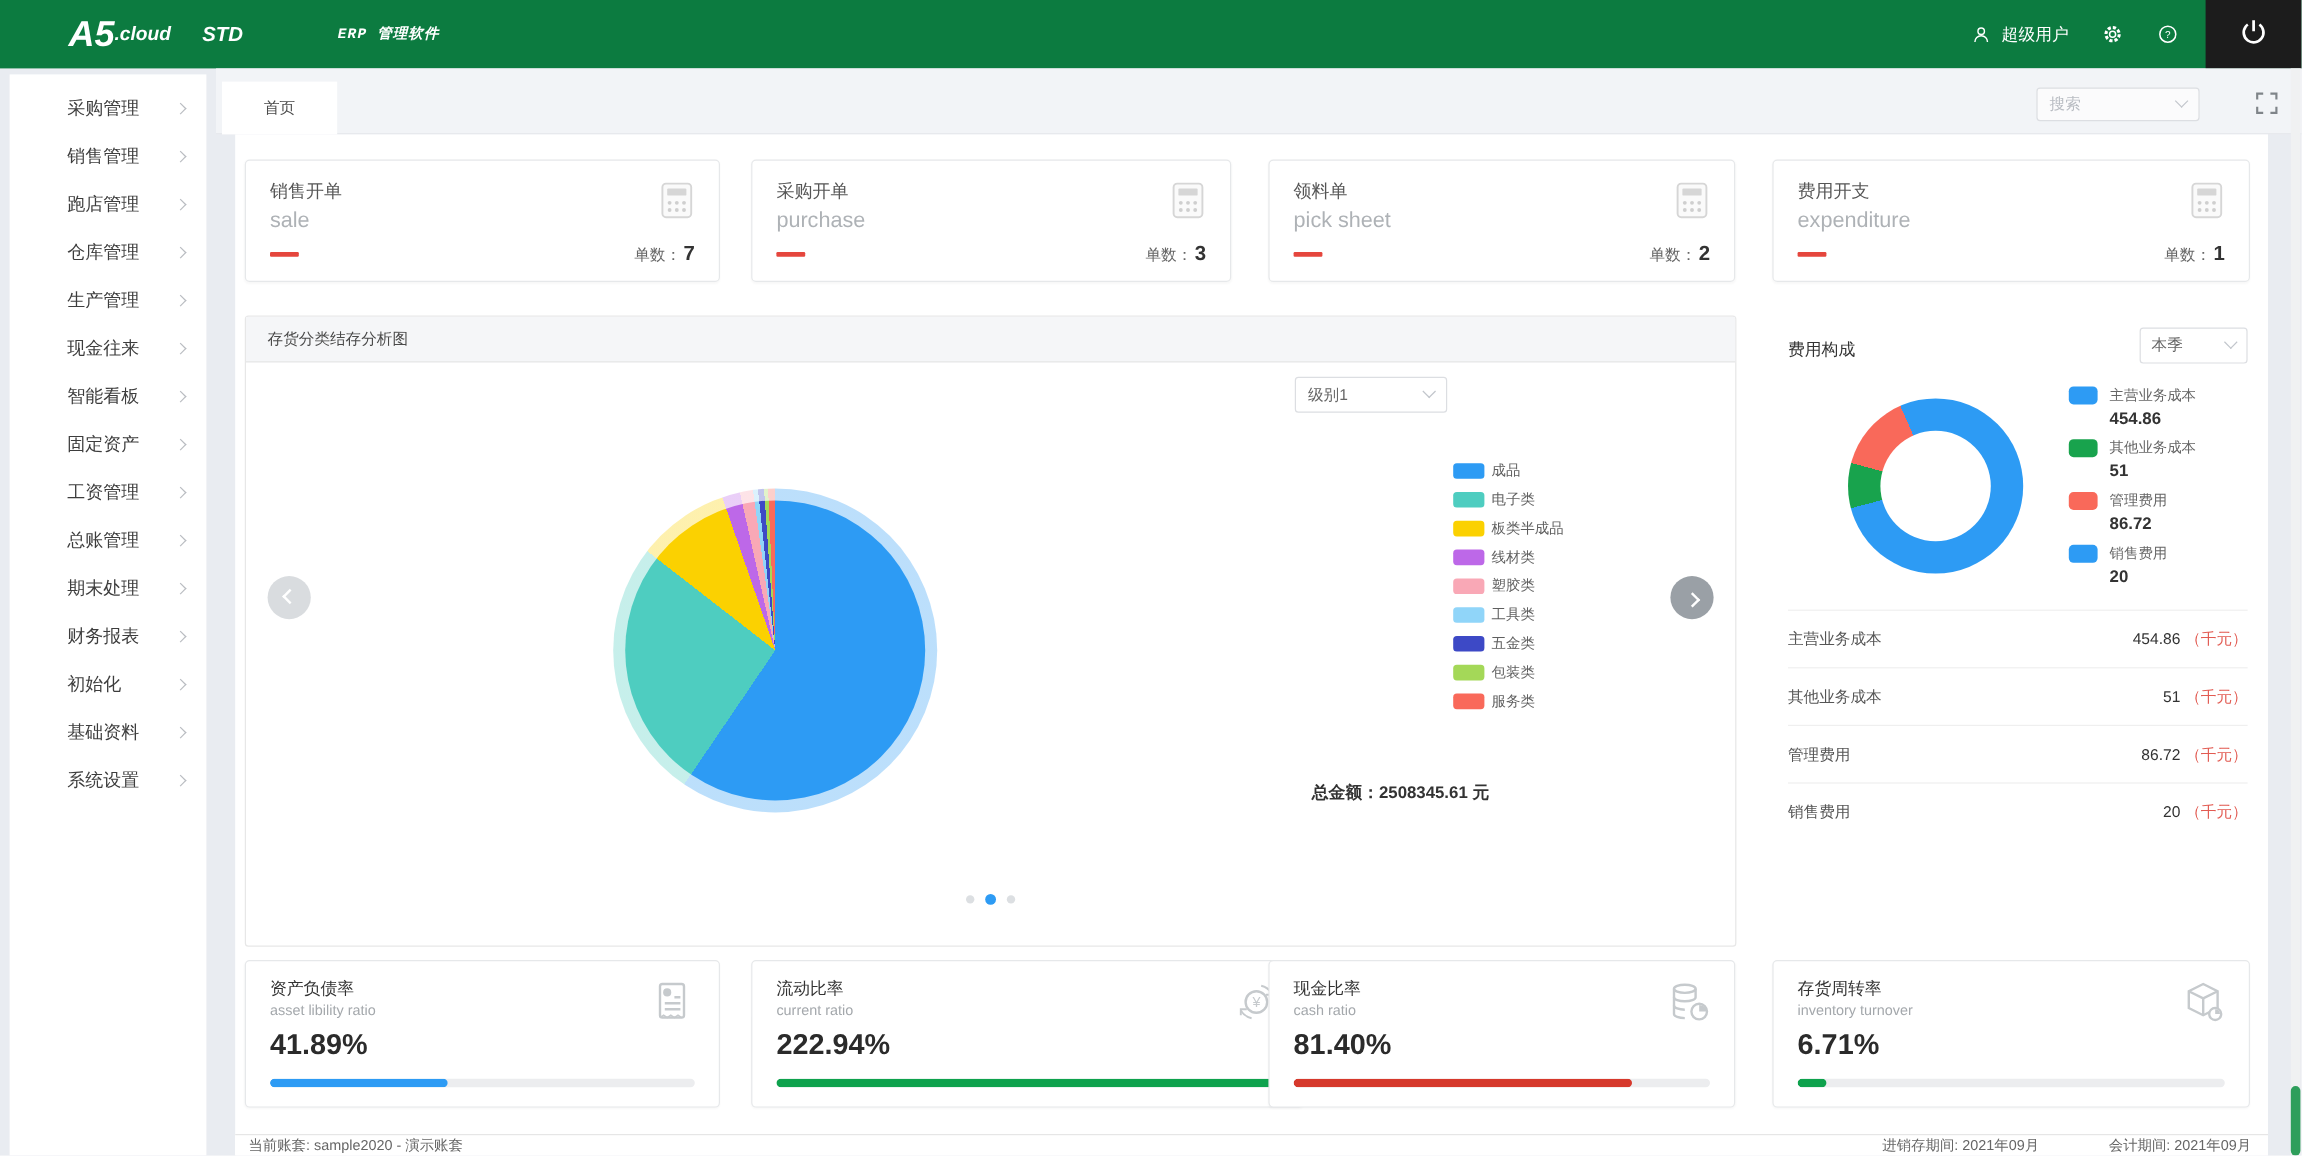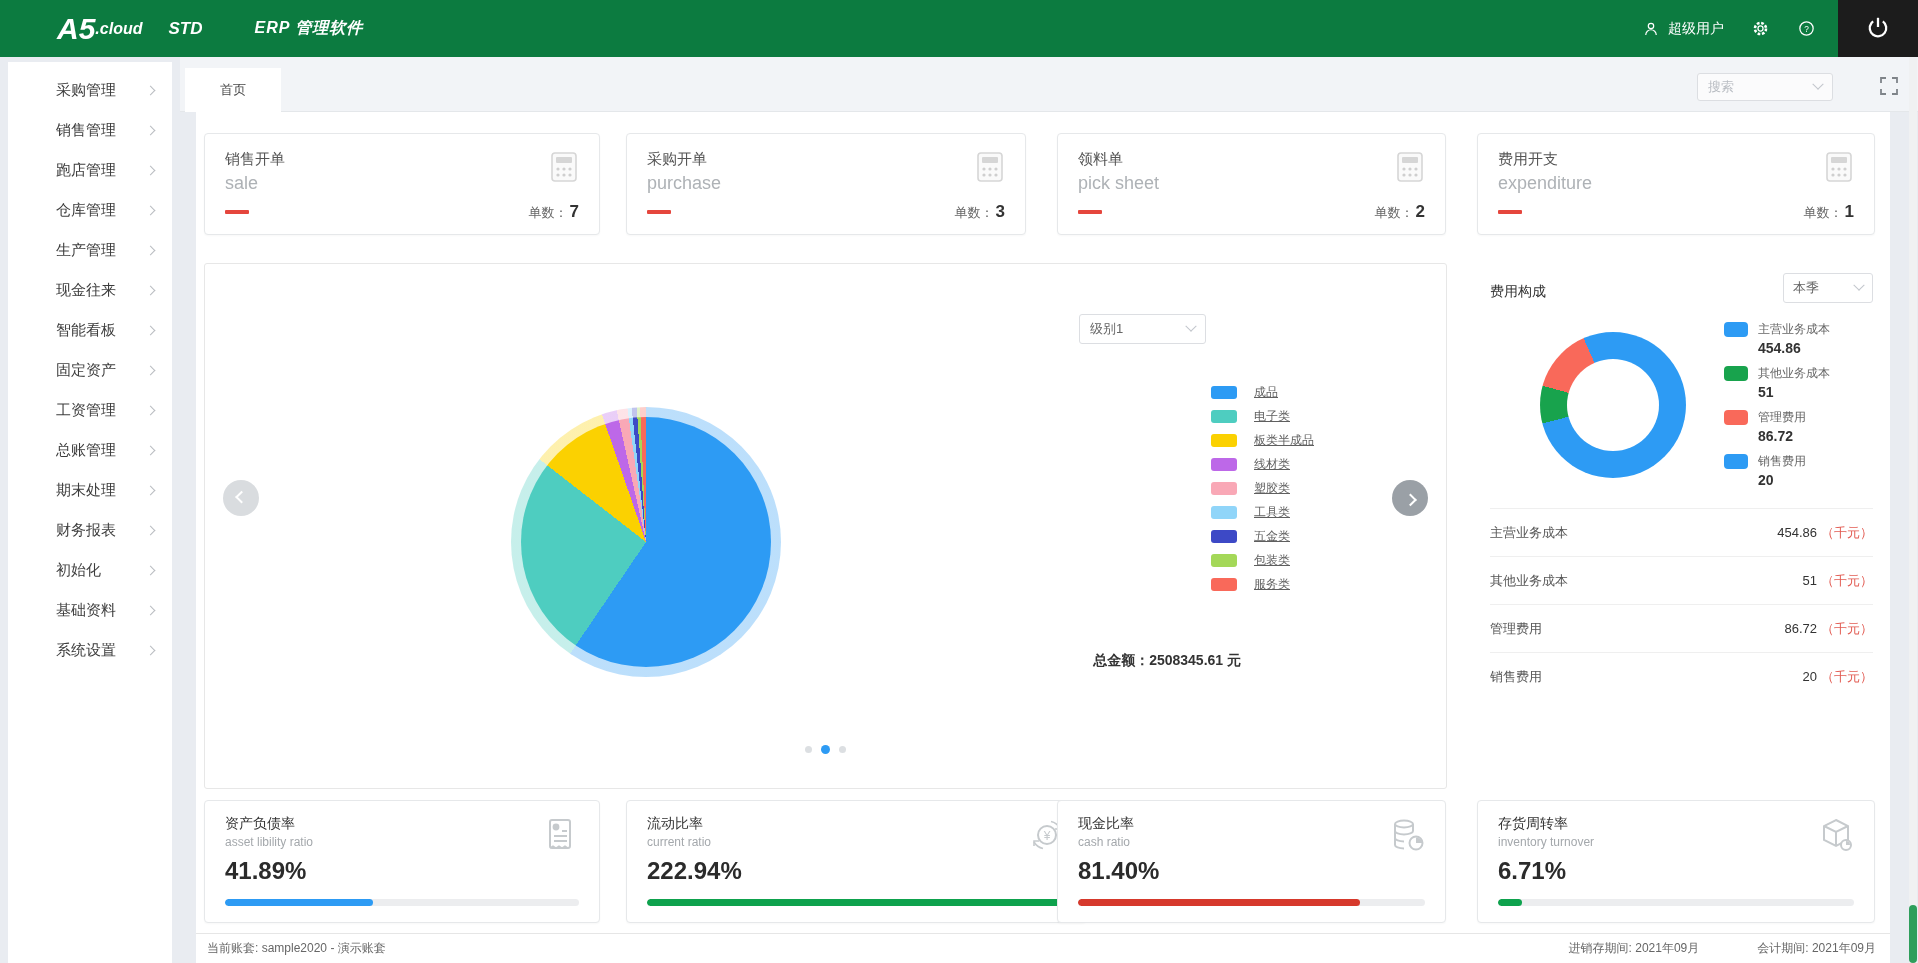--- a/index.html
+++ b/index.html
@@ -6,21 +6,21 @@
   html,body { width:1918px; height:963px; }
   body { font-family:"Liberation Sans","DejaVu Sans",sans-serif; background:#e9ecf1; overflow:hidden; position:relative; }
 
   
   .hdr { position:absolute; left:0; top:0; width:1918px; height:57px; display:flex; background:#0c7b40; }
   .logo-block { width:196px; height:57px; background:#1d4f32; color:#fff; font-size:21px; font-weight:bold; letter-spacing:3px; display:flex; align-items:center; justify-content:center; }
   .brand { flex:1; display:flex; align-items:center; color:#fff; padding-left:57px; }
   .brand .a5 { font-size:30px; font-weight:bold; font-style:italic; }
   .brand .cloud { font-size:16px; font-weight:bold; font-style:italic; }
   .brand .std { font-size:17px; font-weight:bold; font-style:italic; margin-left:26px; }
-  .brand .erp { font-size:16px; font-weight:bold; font-style:italic; margin-left:52px; letter-spacing:1px; }
+  .brand .erp { font-size:12px; font-weight:bold; font-style:italic; margin-left:79px; letter-spacing:1px;font-family:Liberation Mono, monospace; }
   .hdr-right { display:flex; align-items:center; gap:26px; color:#fff; padding-right:22px; }
   .hdr-user { display:flex; align-items:center; gap:7px; font-size:14px; cursor:pointer;font-family:Liberation Serif, serif; }
   .hdr-ic { width:20px; height:24px; display:flex; align-items:center; justify-content:center; cursor:pointer; }
   .power-block { width:80px; height:57px; background:#1c1c1c; display:flex; align-items:center; justify-content:center; cursor:pointer; }
 
   
   .side { position:absolute; left:8px; top:62px; width:164px; height:901px; background:#fff; padding-top:8px; }
   .side-item { height:40px; display:flex; align-items:center; justify-content:space-between; padding:0 18px 0 48px; font-size:15px; color:#3d3d3d; cursor:pointer; }
   .chev-r { width:7px; height:7px; border-right:1.6px solid #b9bcc1; border-bottom:1.6px solid #b9bcc1; transform:rotate(-45deg); }
 
@@ -46,21 +46,21 @@
 
   
   .panel { position:absolute; left:8px; top:151px; width:1243px; height:526px; border:1px solid #e7e7e7; border-radius:3px; background:#fff; }
   .panel-h { height:38px; background:#f5f6f8; border-bottom:1px solid #e7e7e7; display:flex; align-items:center; padding-left:18px; font-size:13px; color:#4a4a4a; }
   .lvl-sel { position:absolute; left:874px; top:50px; width:127px; height:30px; border:1px solid #dcdee2; border-radius:3px; background:#fff; display:flex; align-items:center; justify-content:space-between; padding:0 10px; font-size:13px; color:#666; cursor:pointer; }
   .pie-halo { position:absolute; left:306px; top:143px; width:270px; height:270px; border-radius:50%; opacity:0.32; }
   .pie { position:absolute; left:316px; top:153px; width:250px; height:250px; border-radius:50%; }
   .pie-legend { position:absolute; left:1006px; top:116px; }
   .pl-item { display:flex; align-items:center; height:24px; cursor:pointer; }
   .pl-sw { width:26px; height:13px; border-radius:3px; }
-  .pl-lb { font-size:12px; color:#5f5f5f; margin-left:17px;text-decoration:underline; }
+  .pl-lb { font-size:12px; color:#5f5f5f; margin-left:6px; }
   .pie-total { position:absolute; right:205px; top:388px; font-size:14px; font-weight:bold; color:#333; }
   .car-arrow { position:absolute; width:36px; height:36px; border-radius:50%; display:flex; align-items:center; justify-content:center; cursor:pointer; }
   .car-l { left:18px; top:216px; background:#d9dcdf; }
   .car-r { left:1187px; top:216px; background:#9aa0a6; }
   .car-ch { width:9px; height:9px; border-right:2px solid #fff; border-bottom:2px solid #fff; }
   .car-l .car-ch { transform:rotate(135deg) translate(-1px,1px); }
   .car-r .car-ch { transform:rotate(-45deg) translate(-1px,1px); }
   .dots { position:absolute; left:0; right:0; top:481px; display:flex; justify-content:center; align-items:center; gap:9px; }
   .dot { width:7px; height:7px; border-radius:50%; background:#dcdfe2; cursor:pointer; }
   .dot.active { width:9px; height:9px; background:#2d9bf4; }
@@ -86,21 +86,21 @@
   
   .rcard { top:688px; height:123px; }
   .rcard-t { position:absolute; left:20px; top:14px; font-size:14px; color:#333; }
   .rcard-s { position:absolute; left:20px; top:34px; font-size:12px; color:#a4a8ac; }
   .rcard-ic { position:absolute; right:18px; top:14px; }
   .rcard-v { position:absolute; left:20px; top:56px; font-size:24px; font-weight:bold; color:#2b2b2b; }
   .rbar { position:absolute; left:20px; right:20px; bottom:16px; height:7px; border-radius:4px; background:#ecedef; overflow:hidden; }
   .rbar i { display:block; height:100%; border-radius:4px; }
 
   
-  .footer { position:absolute; left:0; right:0; bottom:0; height:30px; background:#fff; border-top:1px solid #e6e6e6; display:flex; align-items:center; justify-content:space-between; padding:0 14px 0 11px; font-size:12px; color:#666; }
+  .footer { position:absolute; left:0; right:0; bottom:0; height:18px; background:#fff; border-top:1px solid #e6e6e6; display:flex; align-items:center; justify-content:space-between; padding:0 14px 0 11px; font-size:12px; color:#666; }
   .footer-r { display:flex; gap:58px; }
 
   
   .sbar { position:absolute; right:1px; top:57px; width:8px; bottom:0; background:#f0f1f2; }
   .sbar-th { position:absolute; left:0; width:8px; bottom:0; height:58px; border-radius:4px; background:#2e9e5b; cursor:pointer; }
 </style>
 </head>
 <body>
 
 <div class="hdr">
@@ -293,20 +293,21 @@
               <circle cx="17" cy="25" r="1.6"></circle>
               <circle cx="23" cy="25" r="1.6"></circle>
             </g>
           </svg></span>
     <div class="scard-dash"></div>
     <div class="scard-c"><span>单数：</span><b>1</b></div>
   </div>
     </div>
 
   <div class="panel">
+    <div class="panel-h">存货分类结存分析图</div>
     <div class="lvl-sel">
       <span>级别1</span>
       <span class="chev-d"></span>
     </div>
     <div class="pie-halo" id="pieHalo" style="background: conic-gradient(rgb(45, 155, 244) 0%, rgb(45, 155, 244) 59.5%, rgb(78, 205, 192) 59.5%, rgb(78, 205, 192) 85.5%, rgb(251, 209, 1) 85.5%, rgb(251, 209, 1) 94.7%, rgb(189, 104, 232) 94.7%, rgb(189, 104, 232) 96.5%, rgb(249, 168, 182) 96.5%, rgb(249, 168, 182) 97.8%, rgb(144, 213, 249) 97.8%, rgb(144, 213, 249) 98.3%, rgb(61, 73, 198) 98.3%, rgb(61, 73, 198) 98.9%, rgb(164, 216, 88) 98.9%, rgb(164, 216, 88) 99.3%, rgb(249, 105, 90) 99.3%, rgb(249, 105, 90) 100%);"></div>
     <div class="pie" id="pieMain" style="background: conic-gradient(rgb(45, 155, 244) 0%, rgb(45, 155, 244) 59.5%, rgb(78, 205, 192) 59.5%, rgb(78, 205, 192) 85.5%, rgb(251, 209, 1) 85.5%, rgb(251, 209, 1) 94.7%, rgb(189, 104, 232) 94.7%, rgb(189, 104, 232) 96.5%, rgb(249, 168, 182) 96.5%, rgb(249, 168, 182) 97.8%, rgb(144, 213, 249) 97.8%, rgb(144, 213, 249) 98.3%, rgb(61, 73, 198) 98.3%, rgb(61, 73, 198) 98.9%, rgb(164, 216, 88) 98.9%, rgb(164, 216, 88) 99.3%, rgb(249, 105, 90) 99.3%, rgb(249, 105, 90) 100%);"></div>
     <div class="pie-legend" id="pieLegend">
         <div class="pl-item">
      <span class="pl-sw" style="background:#2d9bf4"></span>
      <span class="pl-lb">成品</span>

